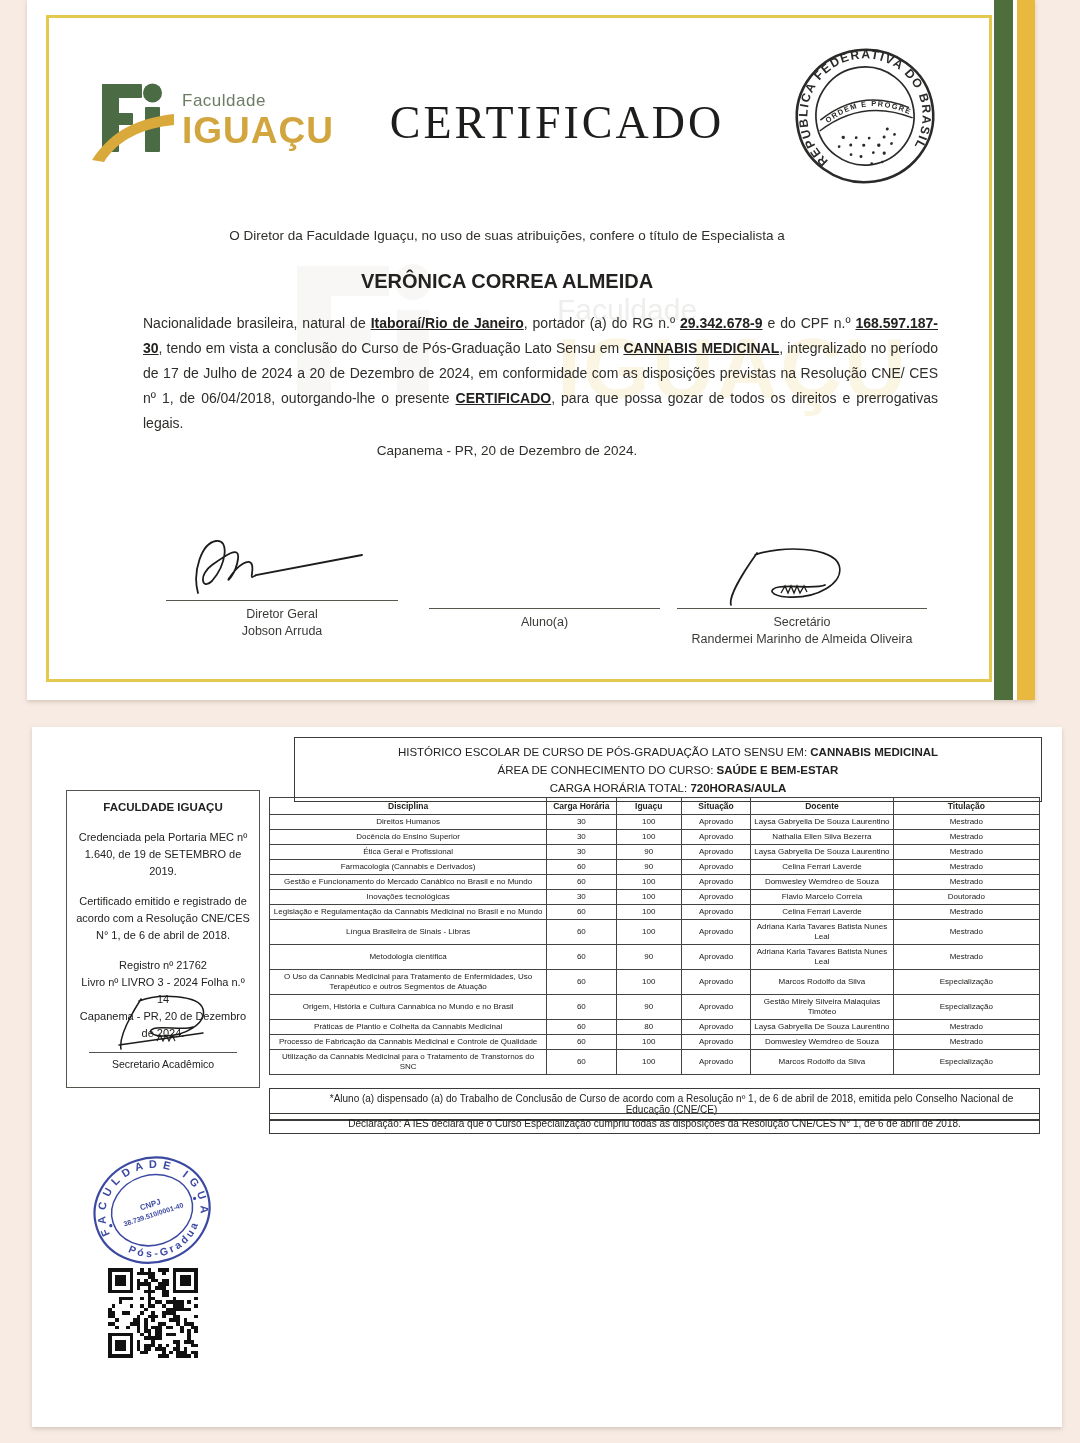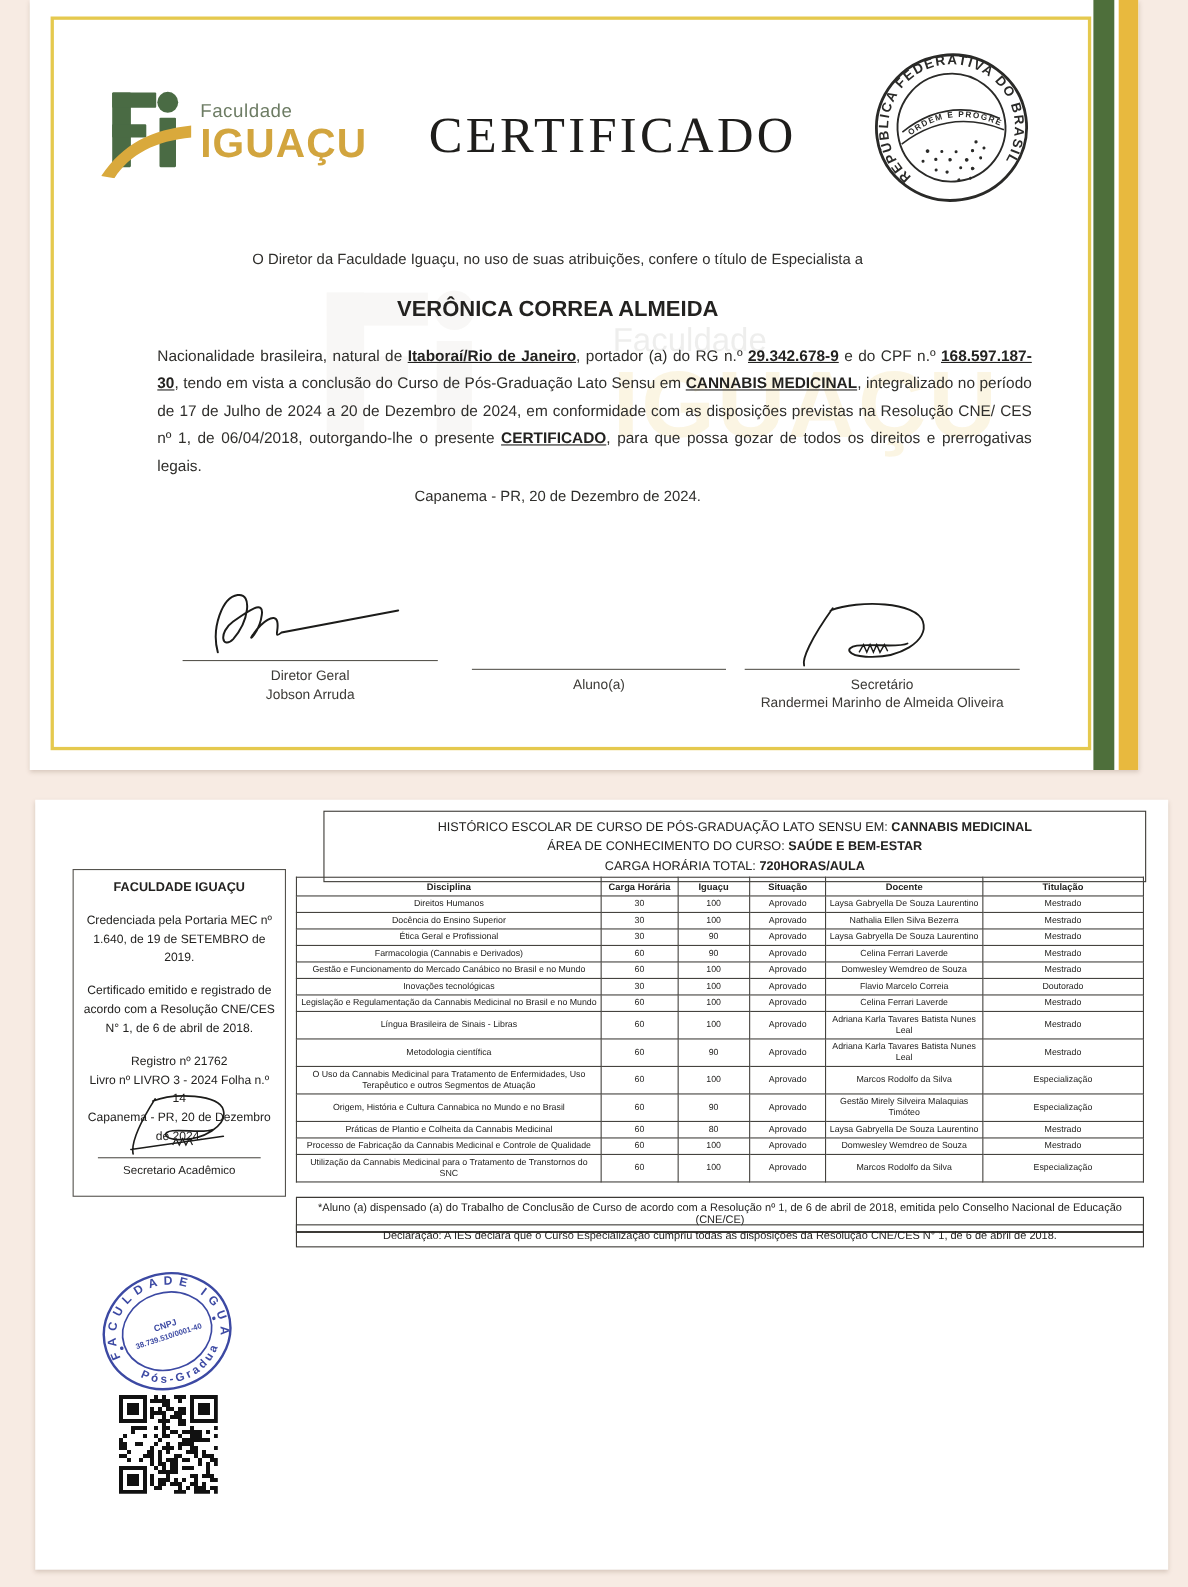--- a/index.html
+++ b/index.html
@@ -49,21 +49,21 @@
   .inst-box p{margin:13px 8px 0;white-space:pre-line;}
   .inst-sig{position:absolute;left:22px;bottom:14px;width:148px;border-top:1.2px solid #55534e;
     padding-top:3px;font-size:10.5px;}
   .inst-sig svg{position:absolute;left:18px;top:-58px;}
   table.tr-table{position:absolute;left:237px;top:70px;width:771px;border-collapse:collapse;table-layout:fixed;}
   table.tr-table th,table.tr-table td{border:1px solid #45433f;text-align:center;vertical-align:middle;
     font-size:8px;line-height:10px;padding:2px 3px;color:#232220;font-weight:normal;}
   table.tr-table th{font-weight:bold;font-size:8.5px;padding:3px 2px;}
   .fnote{position:absolute;left:237px;width:771px;text-align:center;font-size:10px;color:#232220;
     border:1.4px solid #3c3a36;padding:4px 6px;box-sizing:border-box;}
-  #fnote-0{top:361px;border-bottom-width:2.4px;}
+  #fnote-0{top:361px;border-bottom-width:2.4px;padding-left:40px;}
   #fnote-1{top:386px;}
   .seal{position:absolute;left:55px;top:423px;transform:rotate(-18deg);}
   .qr{position:absolute;left:76px;top:541px;}
 </style>
 </head>
 <body>
 
 <div class="sheet" id="cert">
   <div class="gold-frame"></div>
   <div class="stripe green"></div>

